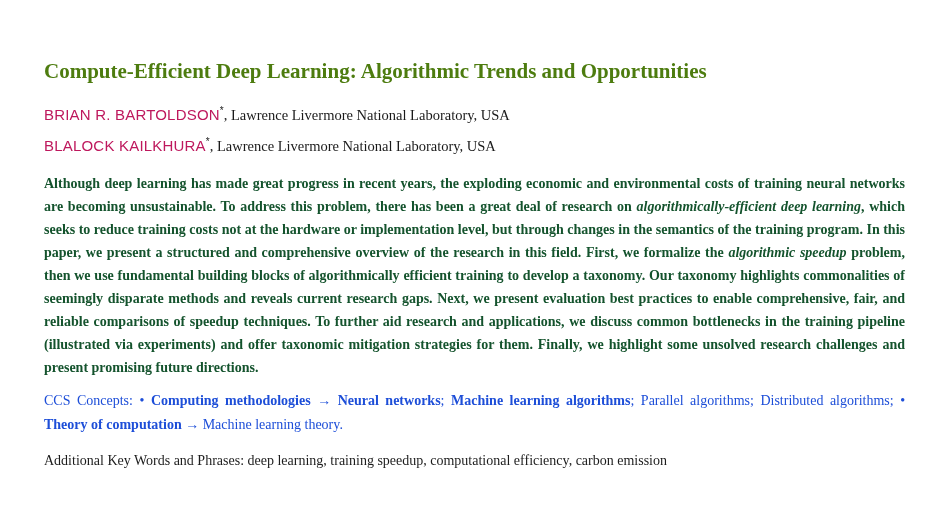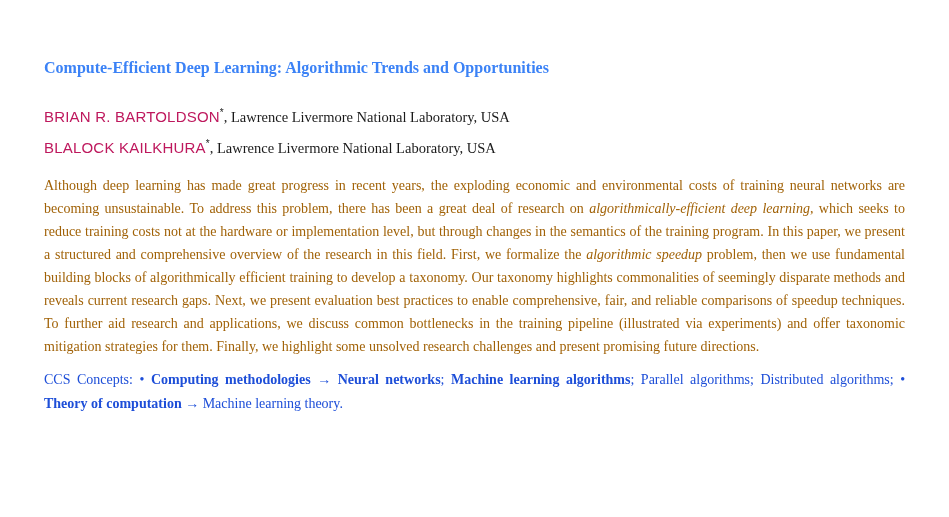--- a/index.html
+++ b/index.html
@@ -15,25 +15,25 @@
     color: #1a1a1a;
   }
   .page {
     box-sizing: border-box;
     width: 949px;
     height: 517px;
     padding: 58px 44px 0 44px;
     background: #ffffff;
   }
   .title {
-    margin: 0 0 28px 0;
-    font-size: 16px;
+    margin: 0 0 20px 0;
+    font-size: 21px;
     line-height: 1.25;
     font-weight: bold;
-    color: #3b82f6;
+    color: #4d7c0f;
     font-family: "Liberation Serif", serif;
   }
   .authors {
     margin: 0 0 16px 0;
   }
   .author-line {
     margin: 0 0 9px 0;
     line-height: 1.35;
     white-space: nowrap;
   }
@@ -53,21 +53,22 @@
   .author-sep, .affiliation {
     font-family: "Liberation Serif", serif;
     font-size: 14.5px;
     color: #1a1a1a;
   }
   .abstract {
     margin: 0 0 10px 0;
     font-size: 14px;
     line-height: 23px;
     text-align: justify;
-    color: #a16207;
+    color: #14532d;
+    font-weight: bold;
   }
   .ccs {
     margin: 0 0 12px 0;
     font-size: 14px;
     line-height: 24px;
     text-align: justify;
     color: #1d4ed8;
   }
   .keywords {
     margin: 0;
@@ -87,14 +88,15 @@
 
   <div class="authors">
     <div class="author-line"><span class="author-name">BRIAN R. BARTOLDSON</span><span class="author-mark">*</span><span class="author-sep">, </span><span class="affiliation">Lawrence Livermore National Laboratory, USA</span></div>
     <div class="author-line"><span class="author-name">BLALOCK KAILKHURA</span><span class="author-mark">*</span><span class="author-sep">, </span><span class="affiliation">Lawrence Livermore National Laboratory, USA</span></div>
   </div>
 
   <p class="abstract"><span>Although deep learning has made great progress in recent years, the exploding economic and environmental costs of training neural networks are becoming unsustainable. To address this problem, there has been a great deal of research on </span><span class="em">algorithmically-efficient deep learning</span><span>, which seeks to reduce training costs not at the hardware or implementation level, but through changes in the semantics of the training program. In this paper, we present a structured and comprehensive overview of the research in this field. First, we formalize the </span><span class="em">algorithmic speedup</span><span> problem, then we use fundamental building blocks of algorithmically efficient training to develop a taxonomy. Our taxonomy highlights commonalities of seemingly disparate methods and reveals current research gaps. Next, we present evaluation best practices to enable comprehensive, fair, and reliable comparisons of speedup techniques. To further aid research and applications, we discuss common bottlenecks in the training pipeline (illustrated via experiments) and offer taxonomic mitigation strategies for them. Finally, we highlight some unsolved research challenges and present promising future directions.</span></p>
 
   <p class="ccs"><span>CCS Concepts: • </span><span class="b">Computing methodologies</span><span> → </span><span class="b">Neural networks</span><span>; </span><span class="b">Machine learning algorithms</span><span>; Parallel algorithms; Distributed algorithms; • </span><span class="b">Theory of computation</span><span> → Machine learning theory.</span></p>
 
+  <p class="keywords">Additional Key Words and Phrases: deep learning, training speedup, computational efficiency, carbon emission</p>
 
 </div>
 
 </body></html>

